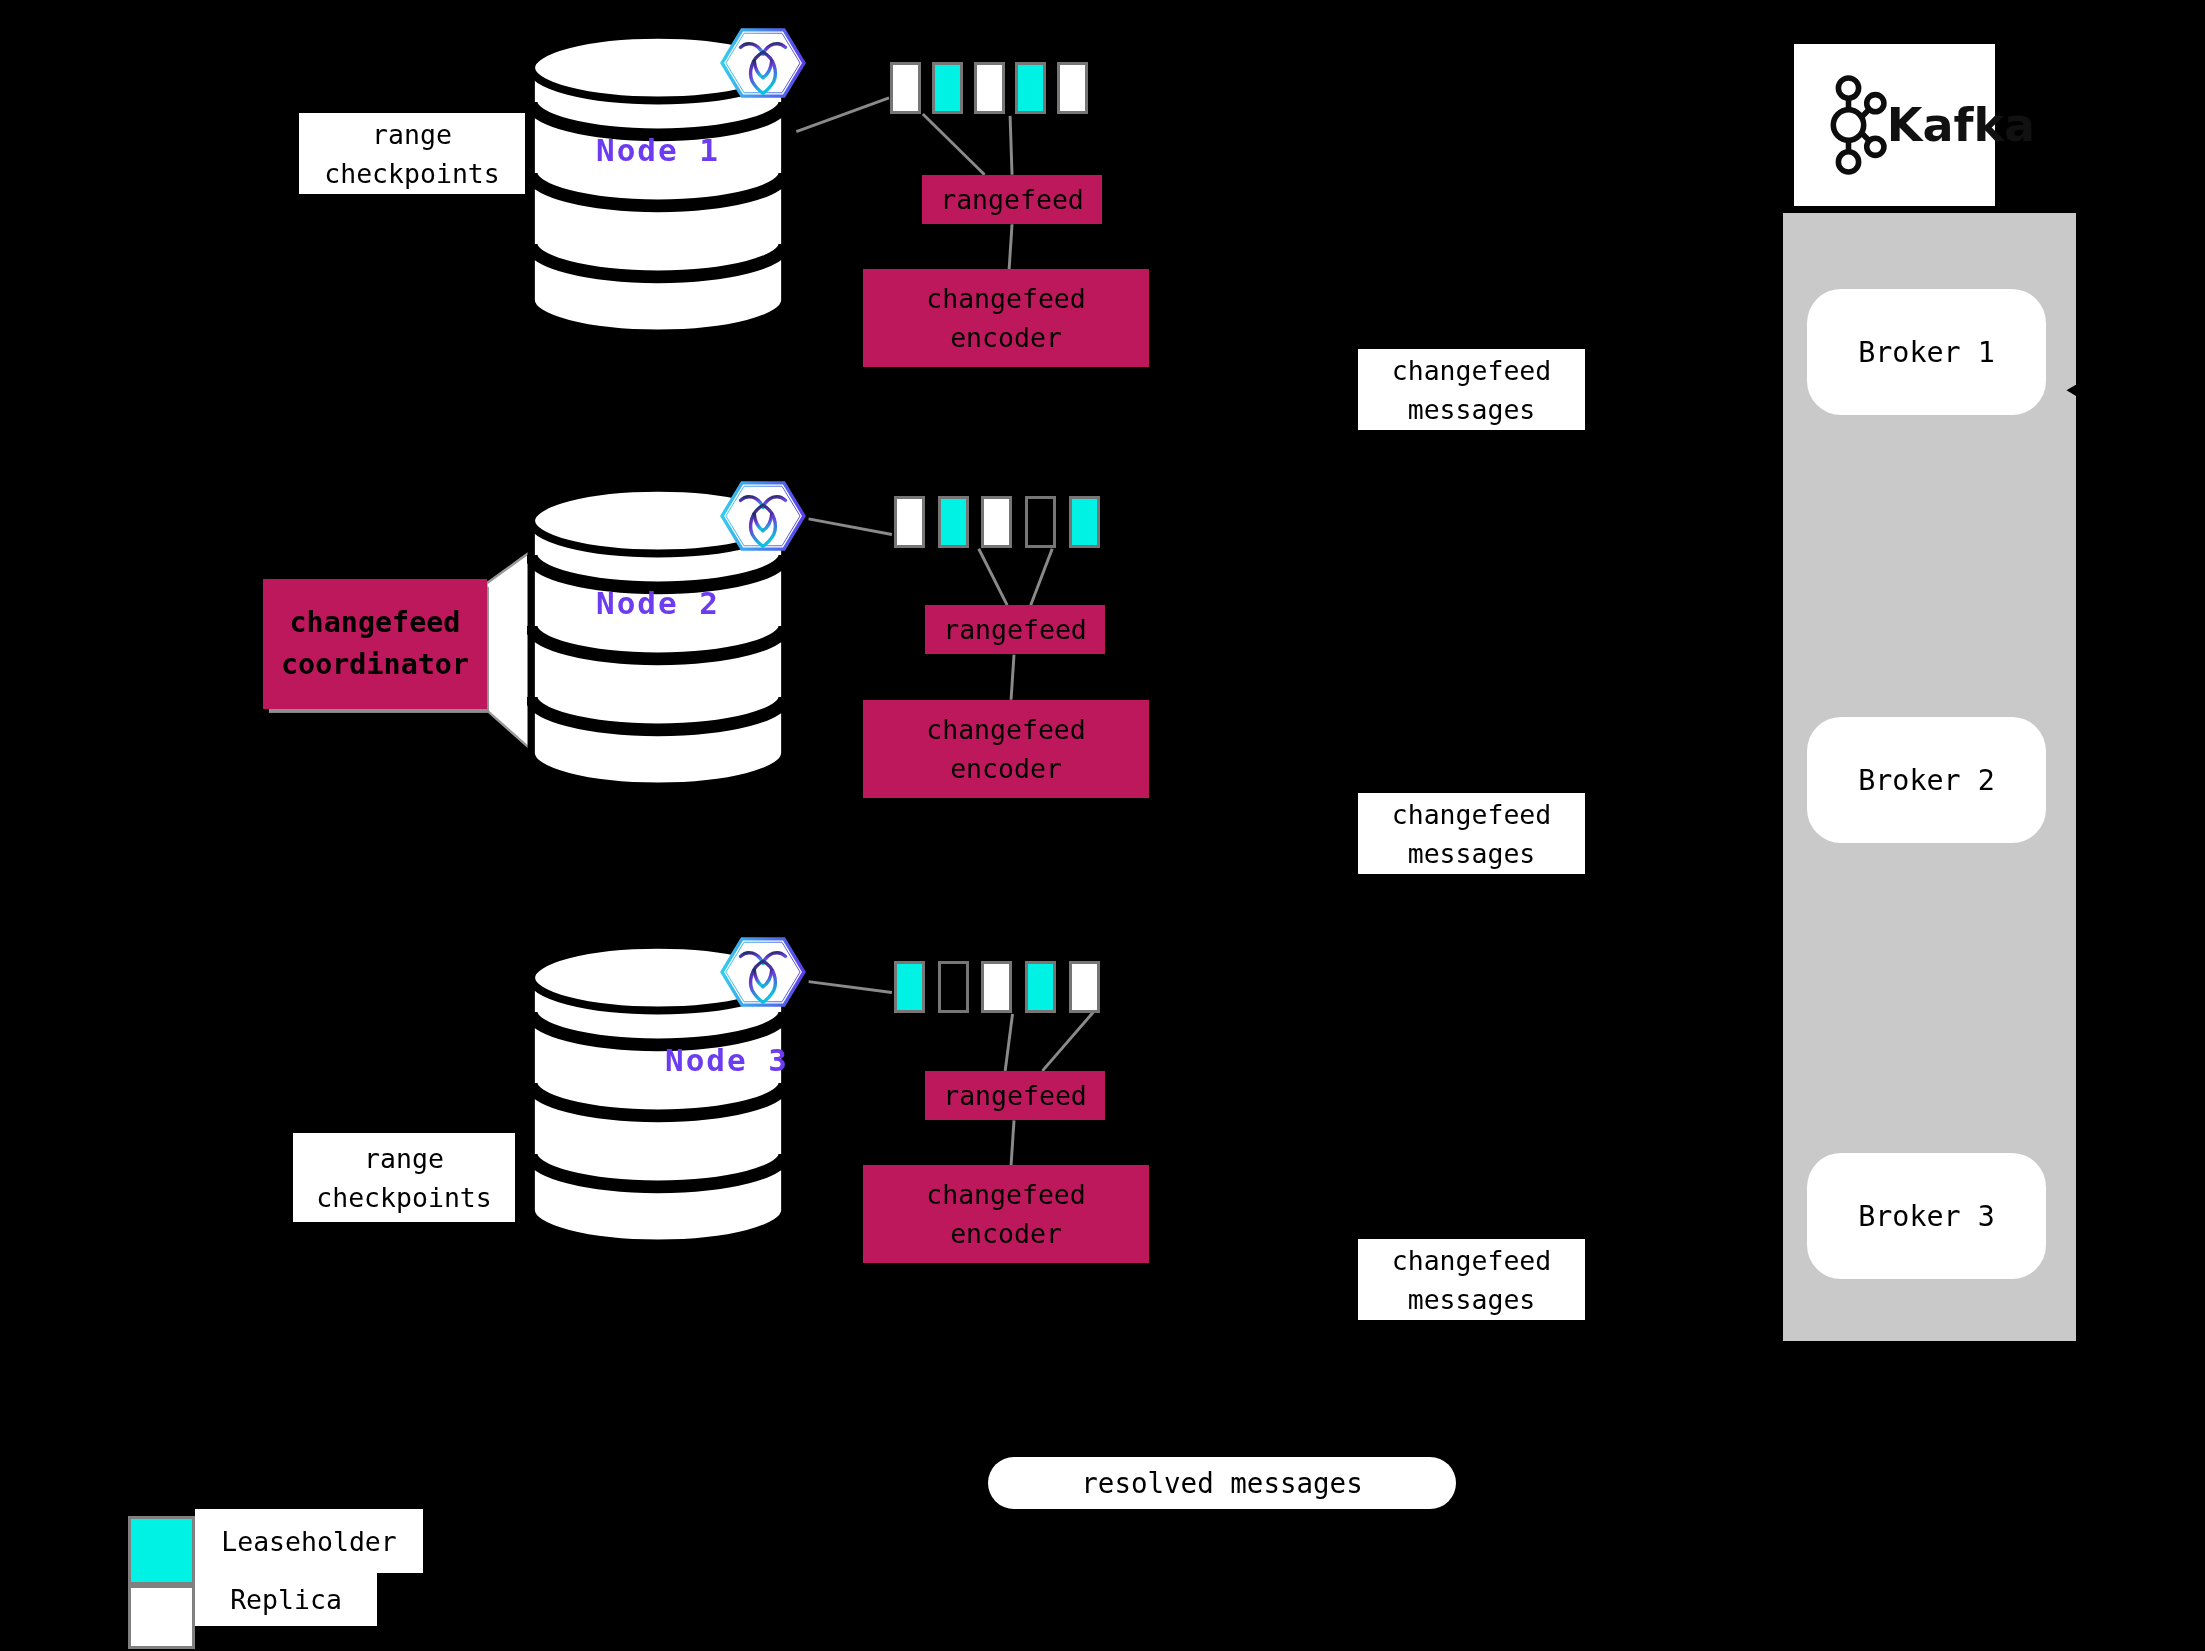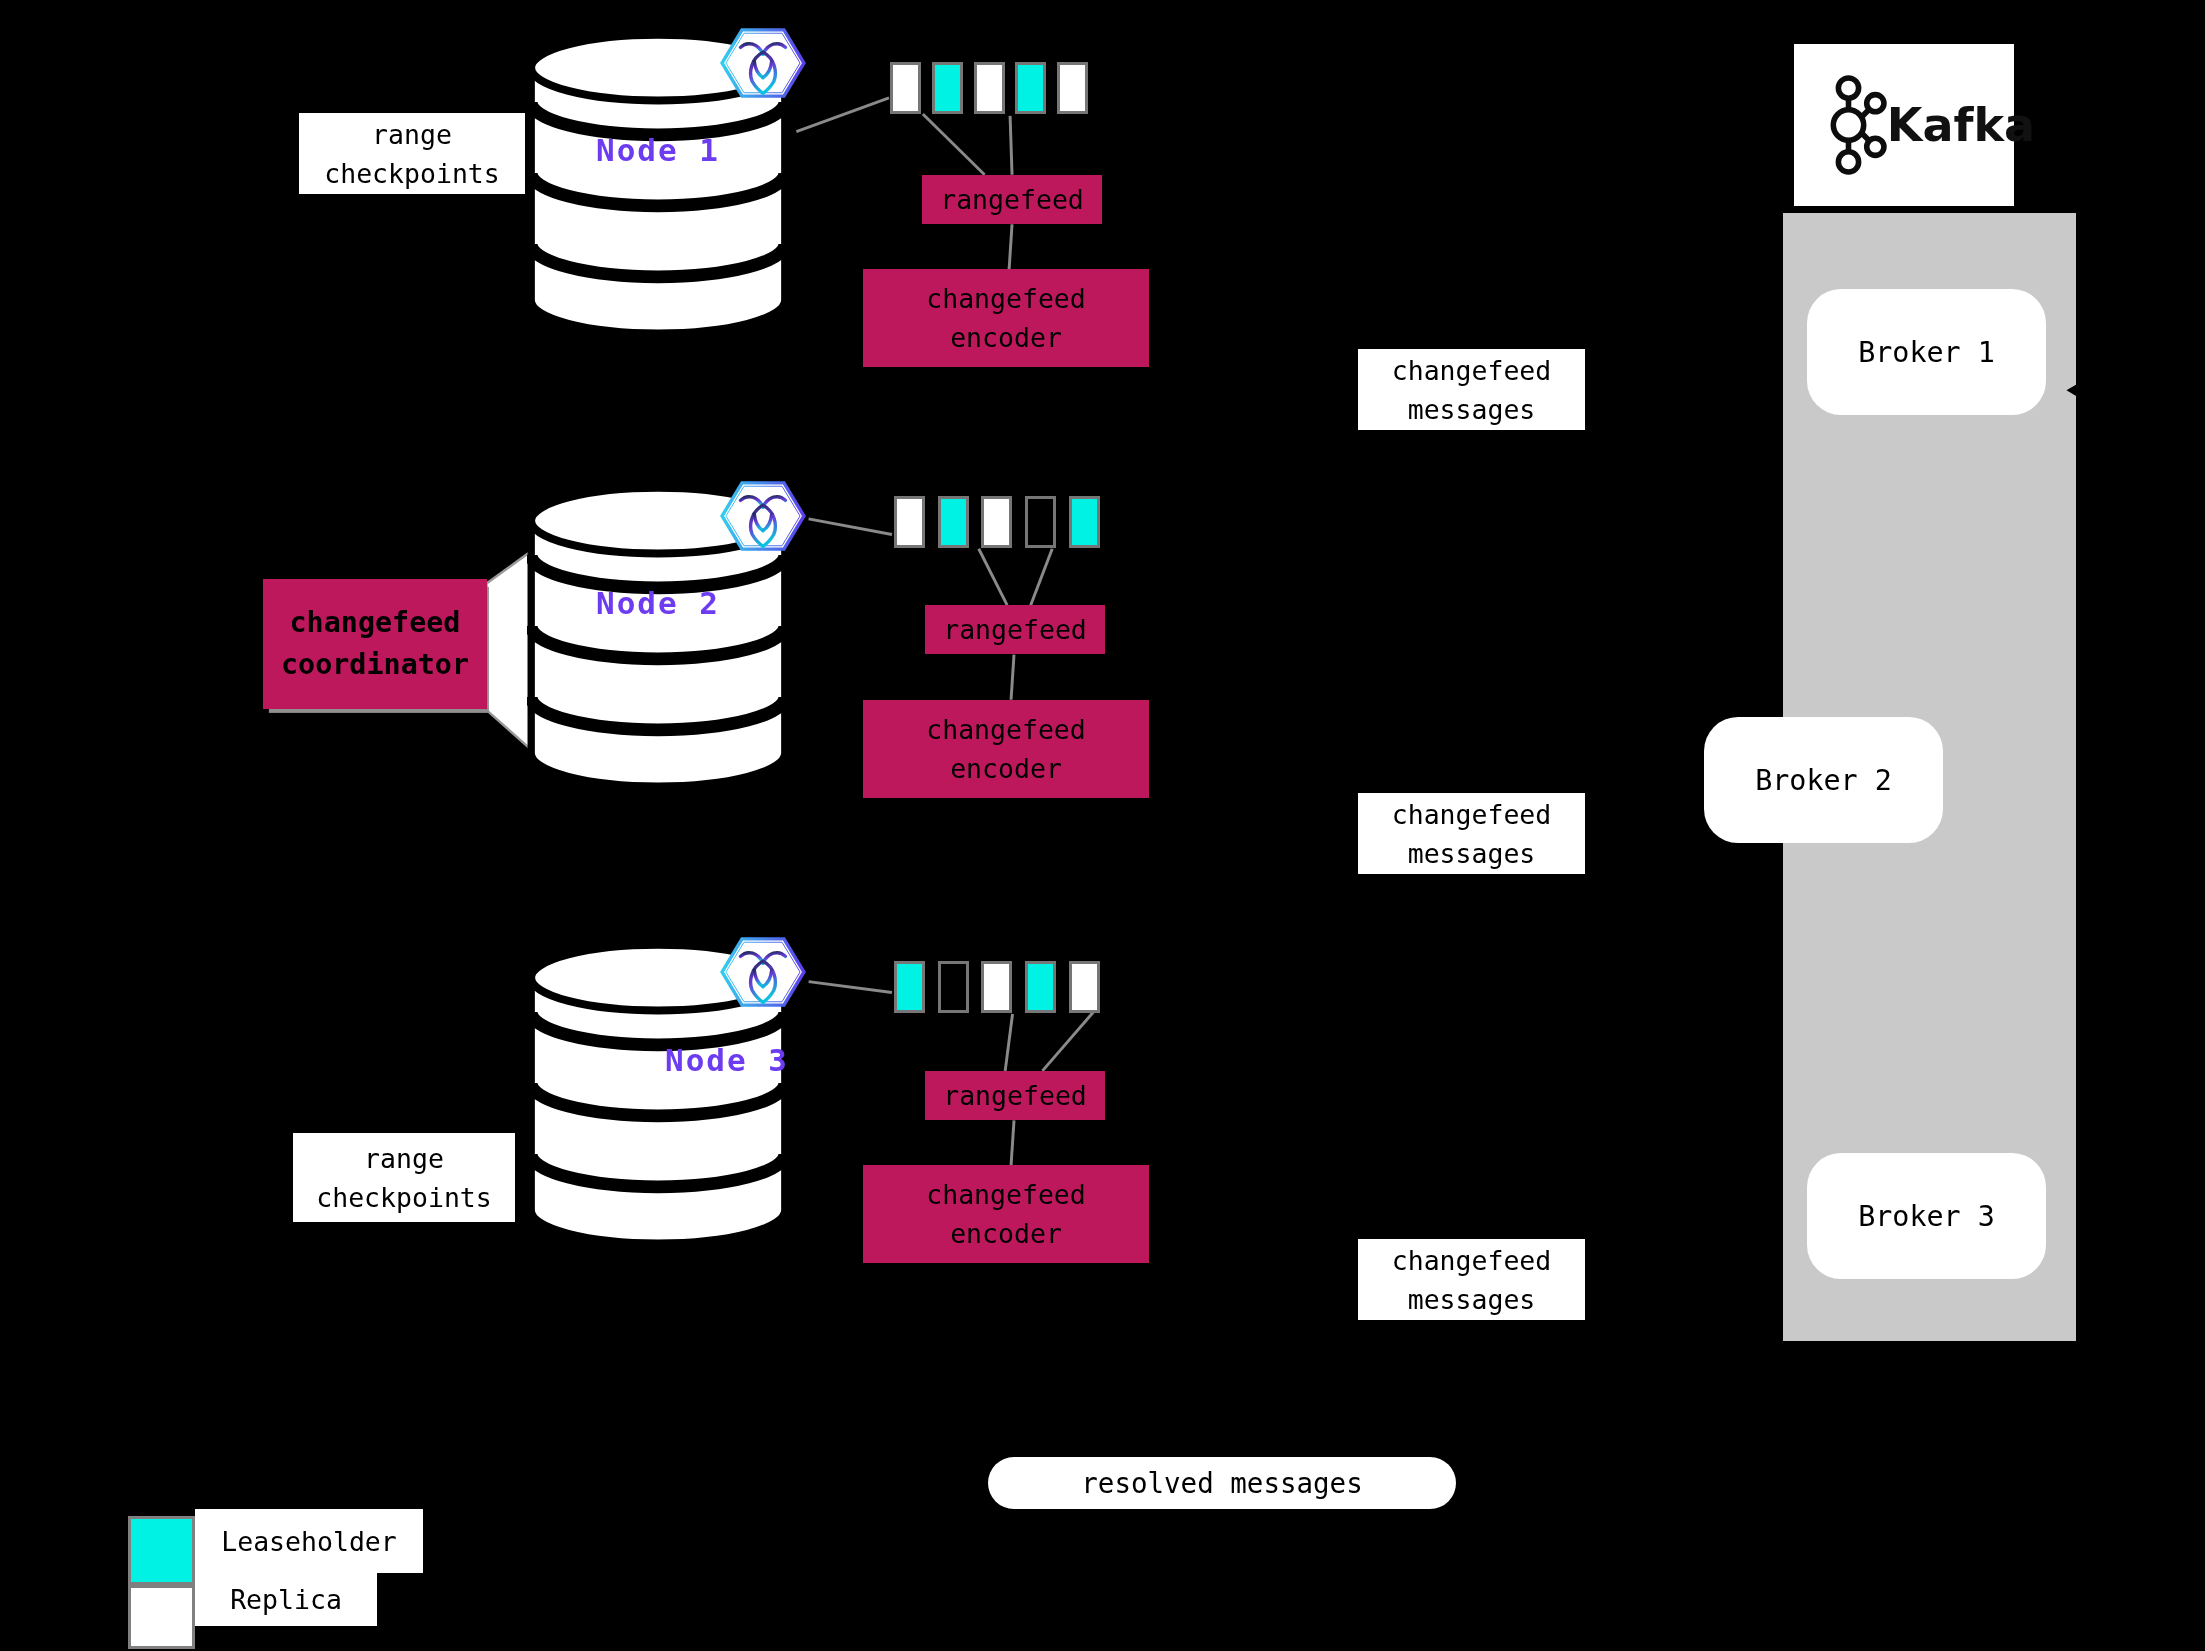--- a/index.html
+++ b/index.html
@@ -226,21 +226,21 @@
   <div class="abs z2 gray-label lbl center-col" style="left:851px;top:1165px;width:286px;height:98px;">
     <div>changefeed</div>
     <div>encoder</div>
   </div>
 
   <div class="abs z2 white-label lbl center-col" style="left:1346px;top:1239px;width:227px;height:81px;">
     <div>changefeed</div>
     <div>messages</div>
   </div>
 
-  <div class="abs z2" style="left:1782px;top:44px;width:220px;height:162px;background:#fff;">
+  <div class="abs z2" style="left:1782px;top:44px;width:201px;height:162px;background:#fff;">
     <svg class="abs" style="left:13.7px;top:10.8px;" width="81" height="140" viewBox="0 0 160 210">
       <g stroke="#0d0d0d" stroke-width="11" fill="#ffffff">
         <line x1="80" y1="52" x2="80" y2="75"></line>
         <line x1="80" y1="135" x2="80" y2="158"></line>
         <line x1="103" y1="92" x2="121" y2="74"></line>
         <line x1="103" y1="118" x2="121" y2="136"></line>
         <circle cx="80" cy="32" r="20"></circle>
         <circle cx="80" cy="178" r="20"></circle>
         <circle cx="80" cy="105" r="30"></circle>
         <circle cx="133" cy="62" r="17"></circle>
@@ -248,21 +248,21 @@
       </g>
     </svg>
     <div class="abs kafka-title" style="left:91px;top:0;width:152px;height:162px;">Kafka</div>
   </div>
 
   <div class="abs z2" style="left:1771px;top:213px;width:293px;height:1128px;background:var(--c-containergray,#c9c9c9);"></div>
 
   <div class="abs z2 broker" style="left:1795px;top:289px;width:239px;height:126px;">
     <span>Broker 1</span>
   </div>
-  <div class="abs z2 broker" style="left:1692px;top:717px;width:239px;height:126px;">
+  <div class="abs z2 broker" style="left:1795px;top:717px;width:239px;height:126px;">
     <span>Broker 2</span>
   </div>
   <div class="abs z2 broker" style="left:1795px;top:1153px;width:239px;height:126px;">
     <span>Broker 3</span>
   </div>
 
   <svg class="abs z5" style="left:2053px;top:381px;" width="19.6" height="22.6" viewBox="0 0 40 46">
     <polygon points="3,19 32,2 32,36" fill="#000000"></polygon>
   </svg>
 

